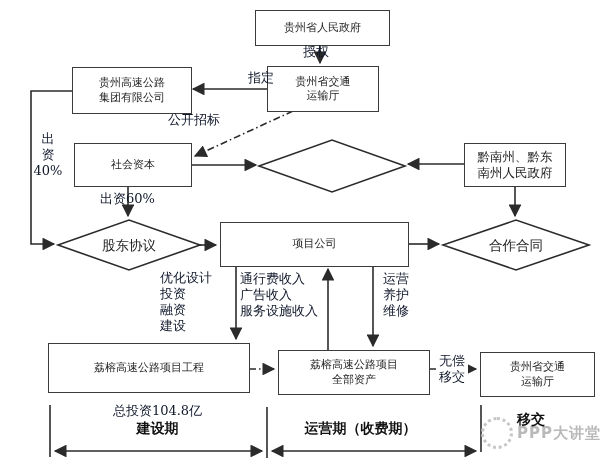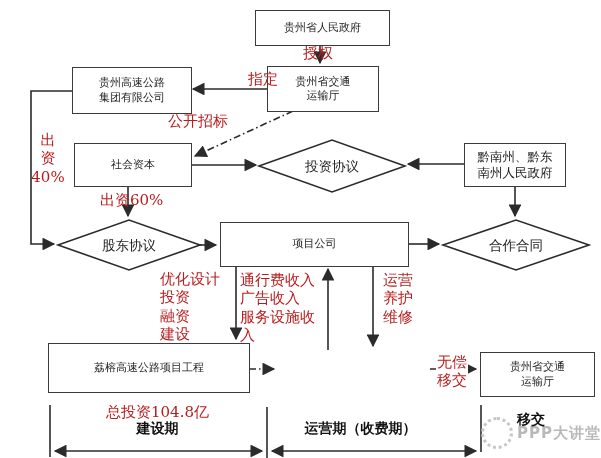--- a/index.html
+++ b/index.html
@@ -2,21 +2,21 @@
 <html><head>
 <meta charset="utf-8">
 <style>
   html,body{margin:0;padding:0;background:#fff;}
   .canvas{position:relative;width:601px;height:458px;background:#ffffff;
           font-family:"DejaVu Serif","Liberation Serif",serif;color:#222;overflow:hidden;}
   svg.wires{position:absolute;left:0;top:0;width:601px;height:458px;z-index:1;}
   .box{position:absolute;border:1.5px solid #3b3b3b;background:#fff;display:flex;flex-direction:column;
        align-items:center;justify-content:center;text-align:center;font-size:11px;line-height:1.3;
        z-index:2;color:#1e1e1e;}
-  .lbl{position:absolute;font-size:15px;line-height:1.22;z-index:2;white-space:nowrap;color:#b91c1c;}
+  .lbl{position:absolute;font-size:13px;line-height:1.22;z-index:2;white-space:nowrap;color:#0f172a;}
   .dlabel{position:absolute;text-align:center;font-size:13.5px;z-index:2;color:#1e1e1e;white-space:nowrap;}
   .multiline{white-space:normal;}
   .alignr{text-align:left;}
   .alignc{text-align:center;}
   .bold{font-weight:bold;font-size:14px;color:#111;}
   .watermark{position:absolute;left:481px;top:417px;display:flex;align-items:center;z-index:1;}
   .wm-circle{width:26px;height:26px;border:3px dotted #c6c6c6;border-radius:50%;margin-right:4px;}
   .wm-text{color:#b9b9b9;font-weight:bold;font-size:15px;letter-spacing:1px;
            font-family:"DejaVu Sans","Liberation Sans",sans-serif;}
 </style>
@@ -85,27 +85,30 @@
   </div>
 
   <div class="box" style="left:220px;top:222px;width:187px;height:43px;">
     <span>项目公司</span>
   </div>
 
   <div class="box" style="left:48px;top:343px;width:200px;height:48px;">
     <span>荔榕高速公路项目工程</span>
   </div>
 
+  <div class="box" style="left:278px;top:350px;width:150px;height:43px;">
+    <span>荔榕高速公路项目</span>
+    <span>全部资产</span>
+  </div>
 
   <div class="box" style="left:480px;top:352px;width:113px;height:43px;">
     <span>贵州省交通</span>
     <span>运输厅</span>
   </div>
 
-  <div class="dlabel" style="left:292px;top:158px;width:80px;">投资协议</div>
   <div class="dlabel" style="left:89px;top:237px;width:80px;">股东协议</div>
   <div class="dlabel" style="left:476px;top:237px;width:80px;">合作合同</div>
 
   <div class="lbl" style="left:303px;top:44px;">授权</div>
   <div class="lbl" style="left:212px;top:70px;margin-left:36px;">指定</div>
   <div class="lbl" style="left:168px;top:112px;">公开招标</div>
 
   <div class="lbl multiline alignc" style="left:28px;top:131px;width:40px;">
     <div>出</div>
     <div>资</div>

